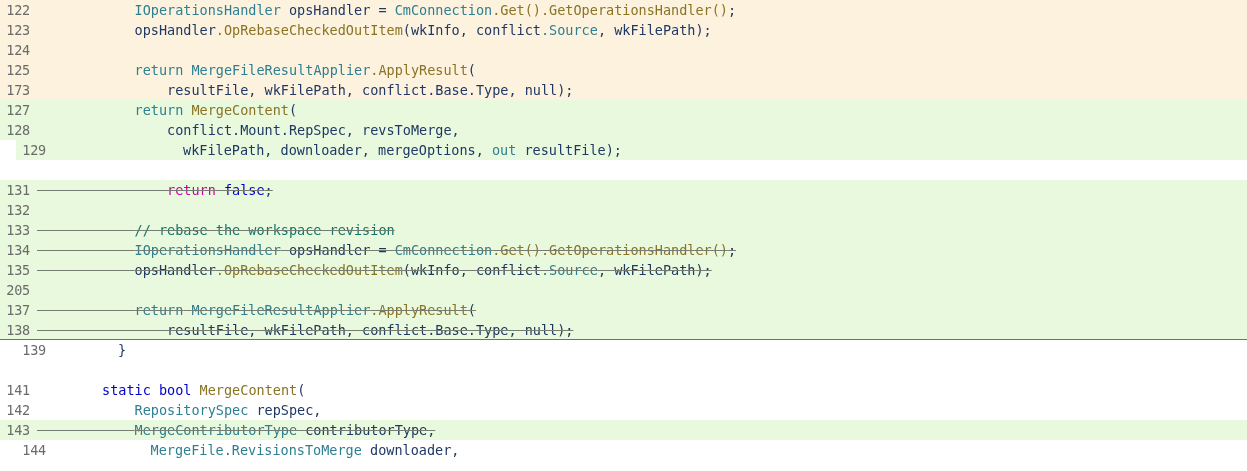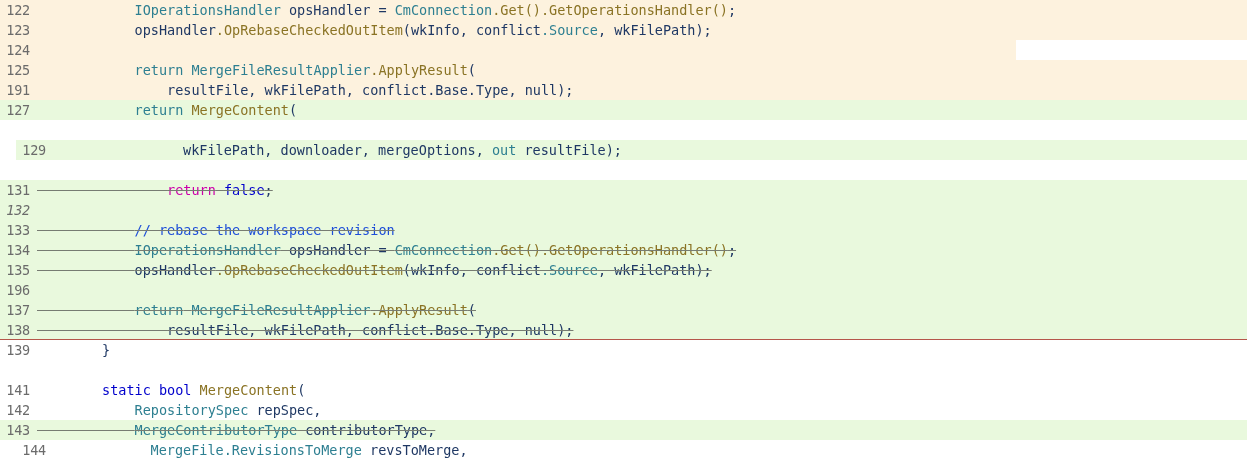--- a/index.html
+++ b/index.html
@@ -55,21 +55,21 @@
     text-decoration-color: #777c72;
     text-decoration-thickness: 1px;
   }
   
   .tok-plain   { color: #1f3864; }
   .tok-type    { color: #2d7f91; }
   .tok-method  { color: #8a7324; text-align: center; }
   .tok-kw      { color: #2d7f91; }
   .tok-kw2     { color: #0000cc; }
   .tok-kwm     { color: #cc00aa; }
-  .tok-comment { color: #1d4ed8; }
+  .tok-comment { color: #0f766e; }
   .tok-space   { color: transparent; }
 
   .hunk-border {
     position: absolute;
     left: 0;
     width: 1247px;
     height: 1px;
     background: #b5564a;
   }
   .caret {
@@ -80,33 +80,34 @@
     vertical-align: -3px;
     margin-left: -1px;
   }
 </style>
 </head>
 <body>
 
 <div id="diff-viewer">
     <div class="code-line bg-context" style="position: absolute; left: 0px; top: 0px; width: 1247px;"><span class="line-no">122</span><span class="line-content"><span class="tok-space">            </span><span class="tok-type">IOperationsHandler</span><span class="tok-plain"> opsHandler = </span><span class="tok-type">CmConnection</span><span class="tok-method">.Get()</span><span class="tok-method">.GetOperationsHandler()</span><span class="tok-plain">;</span></span></div>
     <div class="code-line bg-context" style="position: absolute; left: 0px; top: 20px; width: 1247px;"><span class="line-no">123</span><span class="line-content"><span class="tok-space">            </span><span class="tok-plain">opsHandler</span><span class="tok-method">.OpRebaseCheckedOutItem</span><span class="tok-plain">(</span><span class="tok-plain">wkInfo</span><span class="tok-plain">, </span><span class="tok-plain">conflict</span><span class="tok-type">.Source</span><span class="tok-plain">, </span><span class="tok-plain">wkFilePath</span><span class="tok-plain">);</span></span></div>
-    <div class="code-line bg-context" style="position: absolute; left: 0px; top: 40px; width: 1016px;"><span class="line-no">124</span><span class="line-content"></span></div>
+    <div class="code-line bg-context" style="position: absolute; left: 0px; top: 40px; width: 1247px;"><span class="line-no">124</span><span class="line-content"></span></div>
     <div class="code-line bg-context" style="position: absolute; left: 0px; top: 60px; width: 1247px;"><span class="line-no">125</span><span class="line-content"><span class="tok-space">            </span><span class="tok-kw">return</span><span class="tok-plain"> </span><span class="tok-type">MergeFileResultApplier</span><span class="tok-method">.ApplyResult</span><span class="tok-plain">(</span></span></div>
-    <div class="code-line bg-context" style="position: absolute; left: 0px; top: 80px; width: 1247px;"><span class="line-no">191</span><span class="line-content"><span class="tok-space">                </span><span class="tok-plain">resultFile, wkFilePath, conflict.Base.Type, </span><span class="tok-plain">null</span><span class="tok-plain">);</span></span></div>
+    <div class="code-line bg-context" style="position: absolute; left: 0px; top: 80px; width: 1247px;"><span class="line-no">173</span><span class="line-content"><span class="tok-space">                </span><span class="tok-plain">resultFile, wkFilePath, conflict.Base.Type, </span><span class="tok-plain">null</span><span class="tok-plain">);</span></span></div>
     <div class="code-line bg-added" style="position: absolute; left: 0px; top: 100px; width: 1247px; padding-left: 24px;"><span class="line-no">127</span><span class="line-content"><span class="tok-space">            </span><span class="tok-kw">return</span><span class="tok-plain"> </span><span class="tok-method">MergeContent</span><span class="tok-plain">(</span></span></div>
+    <div class="code-line bg-added" style="position: absolute; left: 0px; top: 120px; width: 1247px;"><span class="line-no">128</span><span class="line-content"><span class="tok-space">                </span><span class="tok-plain">conflict.Mount.RepSpec, revsToMerge,</span></span></div>
     <div class="code-line bg-added" style="position: absolute; left: 16px; top: 140px; width: 1247px;"><span class="line-no">129</span><span class="line-content"><span class="tok-space">                </span><span class="tok-plain">wkFilePath, downloader, mergeOptions, </span><span class="tok-kw">out</span><span class="tok-plain"> resultFile);</span></span></div>
     <div class="code-line bg-added" style="position: absolute; left: 0px; top: 180px; width: 1247px;"><span class="line-no">131</span><span class="line-content struck"><span class="tok-space">                </span><span class="tok-kwm">return</span><span class="tok-plain"> </span><span class="tok-kw2">false</span><span class="tok-plain">;</span></span></div>
-    <div class="code-line bg-added" style="position: absolute; left: 0px; top: 200px; width: 1247px; font-style: italic;"><span class="line-no">132</span><span class="line-content"></span></div>
+    <div class="code-line bg-added" style="position: absolute; left: 0px; top: 200px; width: 1247px;"><span class="line-no">132</span><span class="line-content"></span></div>
     <div class="code-line bg-added" style="position: absolute; left: 0px; top: 220px; width: 1247px;"><span class="line-no">133</span><span class="line-content struck"><span class="tok-space">            </span><span class="tok-comment">// rebase the workspace revision</span></span></div>
     <div class="code-line bg-added" style="position: absolute; left: 0px; top: 240px; width: 1247px;"><span class="line-no">134</span><span class="line-content struck"><span class="tok-space">            </span><span class="tok-type">IOperationsHandler</span><span class="tok-plain"> opsHandler = </span><span class="tok-type">CmConnection</span><span class="tok-method">.Get()</span><span class="tok-method">.GetOperationsHandler()</span><span class="tok-plain">;</span></span></div>
     <div class="code-line bg-added" style="position: absolute; left: 0px; top: 260px; width: 1247px;"><span class="line-no">135</span><span class="line-content struck"><span class="tok-space">            </span><span class="tok-plain">opsHandler</span><span class="tok-method">.OpRebaseCheckedOutItem</span><span class="tok-plain">(</span><span class="tok-plain">wkInfo</span><span class="tok-plain">, </span><span class="tok-plain">conflict</span><span class="tok-type">.Source</span><span class="tok-plain">, </span><span class="tok-plain">wkFilePath</span><span class="tok-plain">);</span></span></div>
-    <div class="code-line bg-added" style="position: absolute; left: 0px; top: 280px; width: 1247px;"><span class="line-no">196</span><span class="line-content"></span></div>
+    <div class="code-line bg-added" style="position: absolute; left: 0px; top: 280px; width: 1247px;"><span class="line-no">205</span><span class="line-content"></span></div>
     <div class="code-line bg-added" style="position: absolute; left: 0px; top: 300px; width: 1247px;"><span class="line-no">137</span><span class="line-content struck"><span class="tok-space">            </span><span class="tok-kw">return</span><span class="tok-plain"> </span><span class="tok-type">MergeFileResultApplier</span><span class="tok-method">.ApplyResult</span><span class="tok-plain">(</span></span></div>
     <div class="code-line bg-added" style="position: absolute; left: 0px; top: 320px; width: 1247px;"><span class="line-no">138</span><span class="line-content struck"><span class="tok-space">                </span><span class="tok-plain">resultFile, wkFilePath, conflict.Base.Type, null);</span></span></div>
     <div class="hunk-border" style="top: 339px;"></div>
-    <div class="code-line bg-unchanged" style="position: absolute; left: 0px; top: 340px; width: 1095px;"><span class="line-no">139</span><span class="line-content"><span class="tok-space">        </span><span class="tok-plain">}</span></span></div>
+    <div class="code-line bg-unchanged" style="position: absolute; left: 16px; top: 340px; width: 1095px;"><span class="line-no">139</span><span class="line-content"><span class="tok-space">        </span><span class="tok-plain">}</span></span></div>
     <div class="code-line bg-unchanged" style="position: absolute; left: 0px; top: 360px; width: 1247px; margin-top: 32px;"><span class="line-no">140</span><span class="line-content"></span></div>
     <div class="code-line bg-unchanged" style="position: absolute; left: 0px; top: 380px; width: 1247px;"><span class="line-no">141</span><span class="line-content"><span class="tok-space">        </span><span class="tok-kw2">static</span><span class="tok-plain"> </span><span class="tok-kw2">bool</span><span class="tok-plain"> </span><span class="tok-method">MergeContent</span><span class="tok-plain">(</span></span></div>
     <div class="code-line bg-unchanged" style="position: absolute; left: 0px; top: 400px; width: 1247px;"><span class="line-no">142</span><span class="line-content"><span class="tok-space">            </span><span class="tok-type">RepositorySpec</span><span class="tok-plain"> repSpec,</span></span></div>
     <div class="code-line bg-added" style="position: absolute; left: 0px; top: 420px; width: 1247px;"><span class="line-no">143</span><span class="line-content struck"><span class="tok-space">            </span><span class="tok-type">MergeContributorType</span><span class="tok-plain"> contributorType,</span></span></div>
-    <div class="code-line bg-unchanged" style="position: absolute; left: 16px; top: 440px; width: 1247px;"><span class="line-no">144</span><span class="line-content"><span class="tok-space">            </span><span class="tok-type">MergeFile</span><span class="tok-type">.RevisionsToMerge</span><span class="tok-plain"> revsToMerge,</span></span></div>
+    <div class="code-line bg-unchanged" style="position: absolute; left: 16px; top: 440px; width: 1247px;"><span class="line-no">144</span><span class="line-content"><span class="tok-space">            </span><span class="tok-type">MergeFile</span><span class="tok-type">.RevisionsToMerge</span><span class="tok-plain"> downloader,</span></span></div>
   </div>
 
 </body></html>

